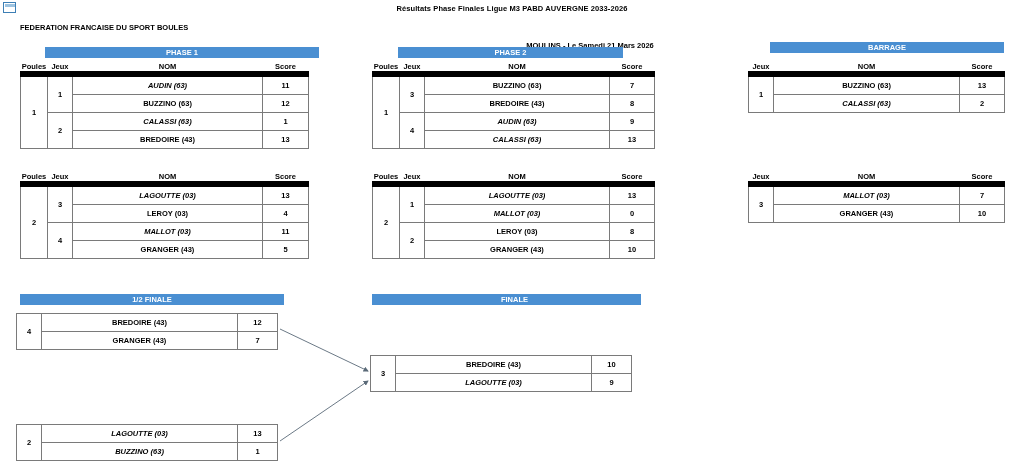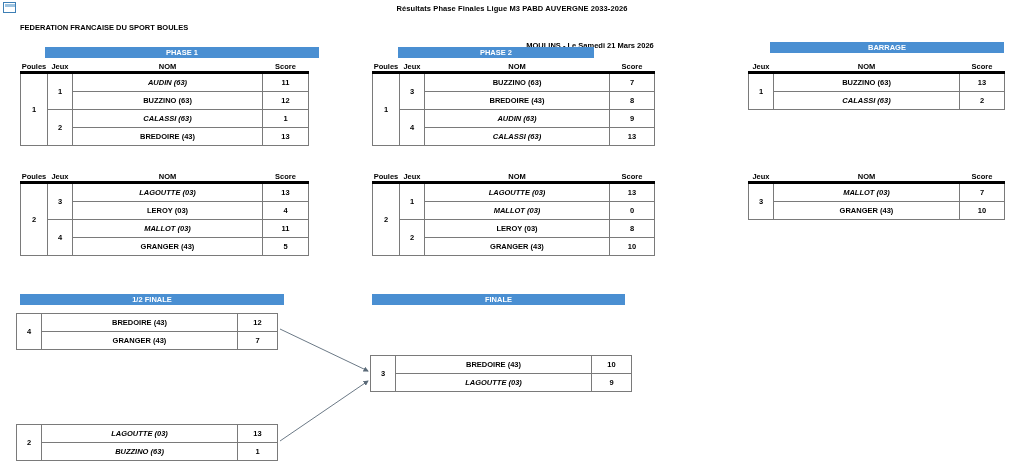--- a/index.html
+++ b/index.html
@@ -56,21 +56,21 @@
     padding:0;
     height:17px;
     text-align:center;
     font-weight:bold;
     font-size:7.5px;
     color:#000;
     background:#ffffff;
   }
   table.grid tr.hdr th{
     border:none;
-    border-bottom:3px solid #000000;
+    border-bottom:6px solid #000000;
     height:9px;
     background:transparent;
     font-weight:bold;
     font-size:7.5px;
   }
   td.nom{text-align:center;}
   td.green{background:#77dd77;}
   td.grey{background:#d9d9d9;font-style:italic;}
 
   
@@ -163,21 +163,21 @@
         <td>11</td>
       </tr>
       <tr>
         <td class="nom green">GRANGER (43)</td>
         <td>5</td>
       </tr>
     </tbody>
   </table>
 </div>
 
-<div class="abs banner" style="left:398px;top:47px;width:196px;">PHASE 2</div>
+<div class="abs banner" style="left:398px;top:47px;width:225px;">PHASE 2</div>
 
 <div class="abs" style="left:372px;top:62px;">
   <table class="grid">
     <colgroup>
         <col style="width:27px">
         <col style="width:25px">
         <col style="width:185px">
         <col style="width:45px">
       </colgroup>
     <tbody>
@@ -339,21 +339,21 @@
         <td>13</td>
       </tr>
       <tr>
         <td class="nom grey">BUZZINO (63)</td>
         <td>1</td>
       </tr>
     </tbody>
   </table>
 </div>
 
-<div class="abs banner" style="left:372px;top:294px;width:253px;">FINALE</div>
+<div class="abs banner" style="left:372px;top:294px;width:253px;padding-left:16px;">FINALE</div>
 
 <div class="abs" style="left:370px;top:355px;">
   <table class="grid">
     <colgroup>
         <col style="width:25px">
         <col style="width:196px">
         <col style="width:40px">
       </colgroup>
     <tbody>
       <tr>

